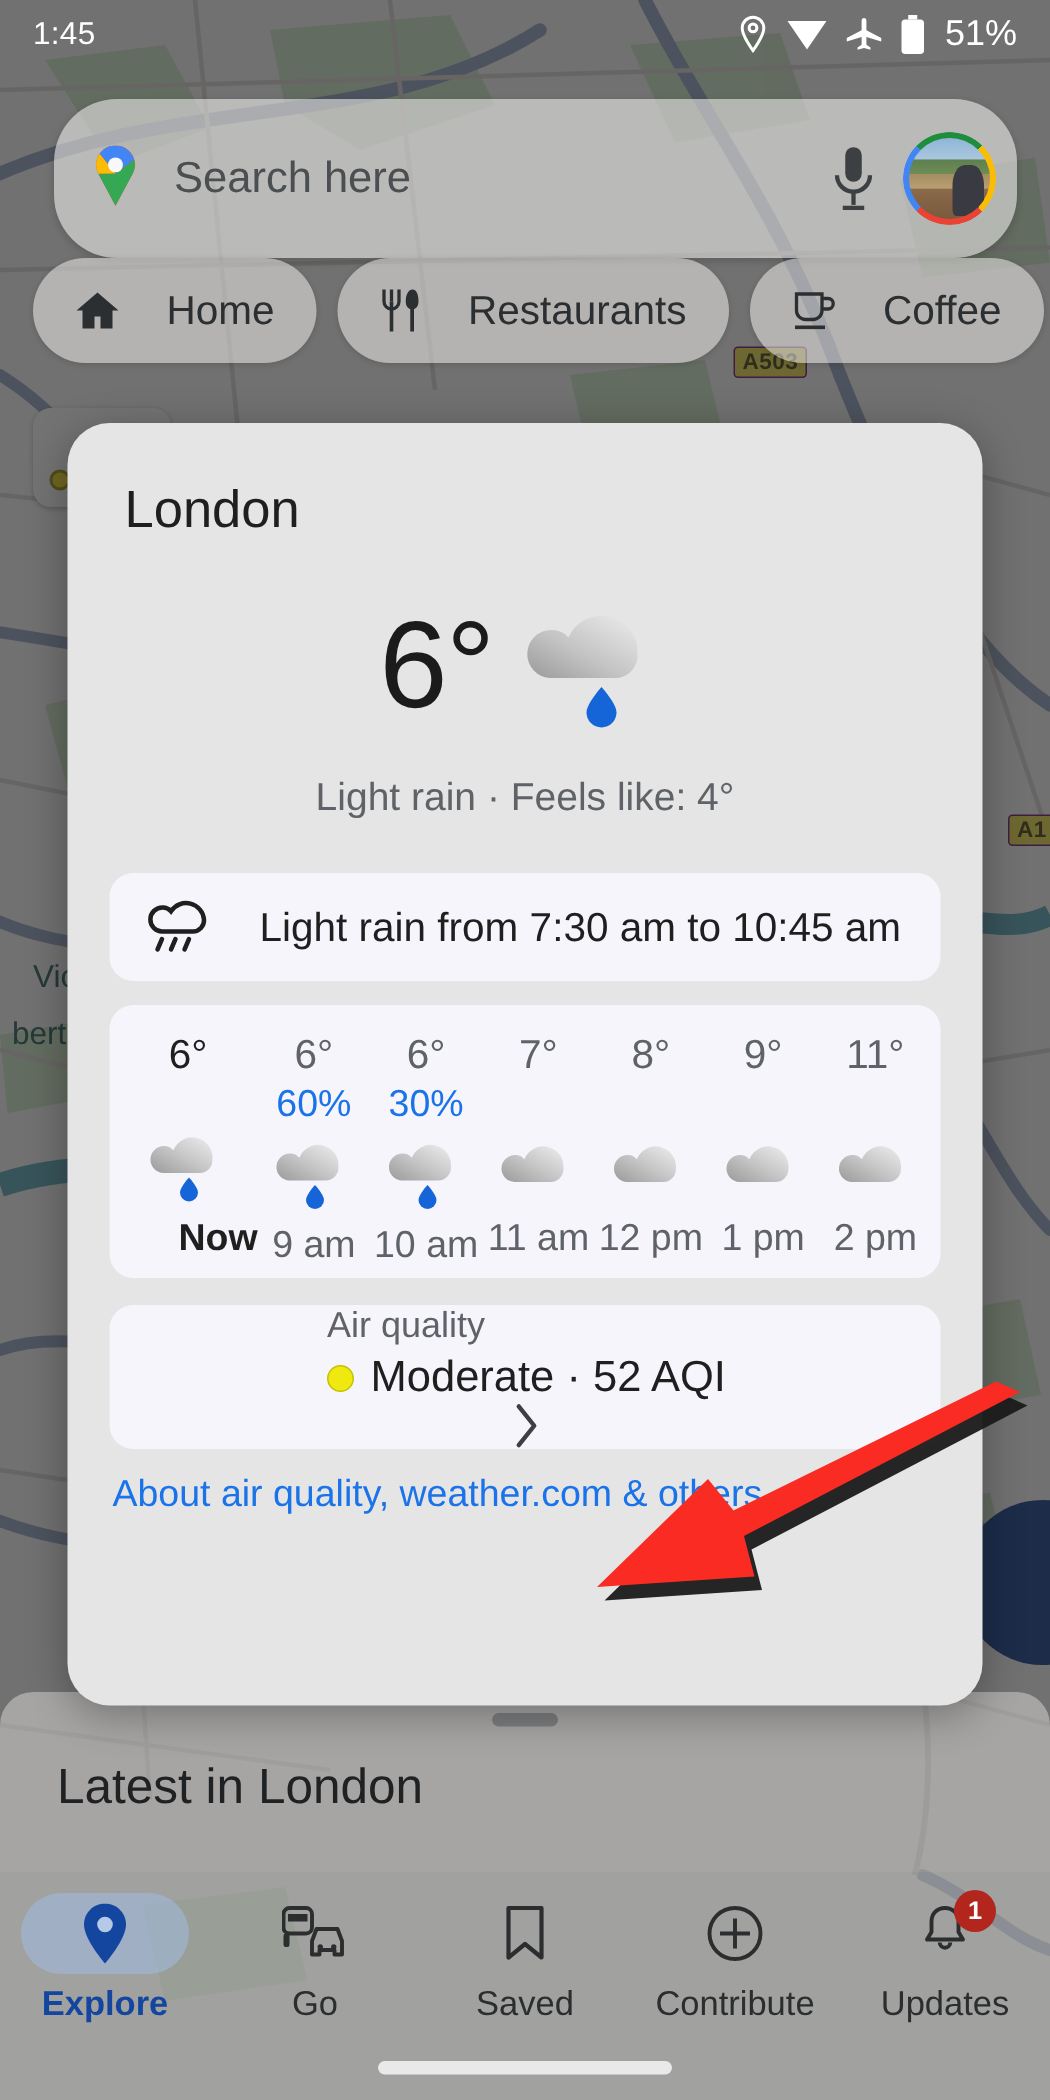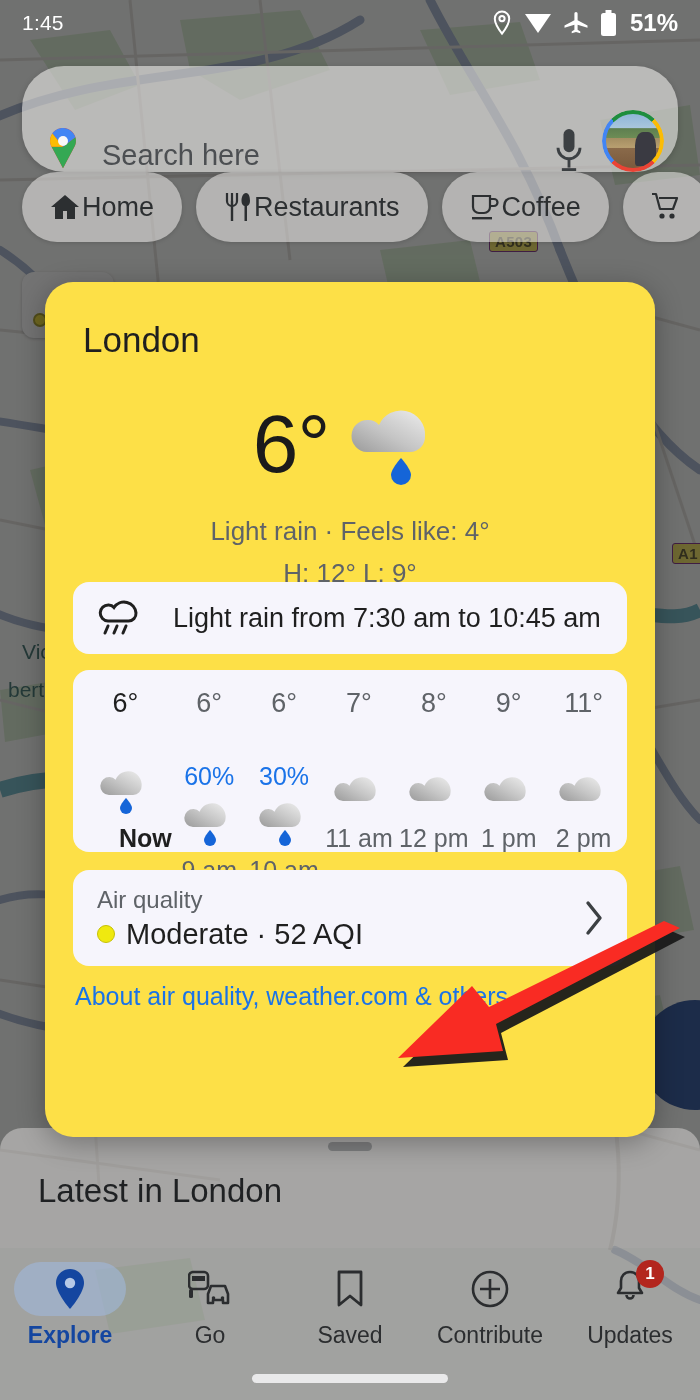--- a/index.html
+++ b/index.html
@@ -67,29 +67,29 @@
   
   #statusbar {
     position: absolute; top: 0; left: 0; right: 0; height: 46px;
     z-index: 20;
     display: flex; align-items: center; justify-content: space-between;
     padding: 0 22px;
     color: #ffffff;
   }
   #statusbar .clock { font-size: 21px; font-weight: 500; letter-spacing: .2px; }
   #statusbar .right { display: flex; align-items: center; gap: 11px; }
-  #statusbar .battpct { font-size: 24px; font-weight: 700; margin-left: 2px; }
+  #statusbar .battpct { font-size: 24px; font-weight: 400; margin-left: 2px; }
 
   
   #searchbar {
-    position: absolute; top: 66px; left: 22px; right: 22px; height: 106px;
+    position: absolute; top: 66px; left: 36px; right: 22px; height: 106px;
     z-index: 20;
     background: rgba(247,246,244,0.55);
     border-radius: 42px;
-    display: flex; align-items: flex-end;
+    display: flex; align-items: center;
     padding: 0 14px 0 22px;
     box-shadow: 0 2px 6px rgba(0,0,0,.18);
   }
   #searchbar .gmaps-pin { width: 38px; height: 44px; flex: 0 0 auto; }
   #searchbar .sq {
     flex: 1; margin-left: 20px;
     font-size: 29px; color: #4c4f52;
     font-weight: 400;
   }
   #searchbar .mic { width: 34px; height: 44px; margin-right: 16px; }
@@ -124,21 +124,21 @@
   #chips {
     position: absolute; top: 172px; left: 22px;
     z-index: 20;
     display: flex; gap: 14px;
     white-space: nowrap;
   }
   .chip {
     height: 70px;
     background: rgba(247,246,244,0.50);
     border-radius: 36px;
-    display: flex; align-items: center; gap: 2px;
+    display: flex; align-items: center; gap: 31px;
     padding: 0 28px;
     font-size: 27px; color: #2c2f31;
     box-shadow: 0 1px 4px rgba(0,0,0,.15);
     flex: 0 0 auto;
   }
   .chip svg { flex: 0 0 auto; }
 
   
   #bottomsheet {
     position: absolute; left: 0; right: 0; bottom: 152px; height: 120px;
@@ -191,21 +191,21 @@
     position: absolute; bottom: 17px; left: 50%; transform: translateX(-50%);
     width: 196px; height: 9px; border-radius: 5px;
     background: #e9e9ea;
     z-index: 30;
   }
 
   
   #dialog {
     position: absolute;
     left: 45px; top: 282px; width: 610px; height: 855px;
-    background: #fde047;
+    background: #e5e5e5;
     border-radius: 28px;
     z-index: 30;
     box-shadow: 0 6px 28px rgba(0,0,0,.30);
     padding: 0;
     overflow: hidden;
   }
   #dlg-title {
     position: absolute; left: 38px; top: 38px;
     font-size: 35px; color: #1f1f1f; font-weight: 400;
   }
@@ -245,29 +245,30 @@
     top: 388px; height: 182px;
     display: flex; align-items: stretch;
     padding: 16px 6px 12px;
   }
   .hour {
     flex: 1;
     display: flex; flex-direction: column; align-items: center;
   }
   .h-temp { font-size: 27px; color: #5f6368; height: 34px; line-height: 34px; }
   .hour.now .h-temp { color: #1f1f1f; font-weight: 500; }
-  .h-pop { font-size: 25px; color: #1a73e8; height: 32px; line-height: 32px; margin-top: 40px; }
+  .h-pop { font-size: 25px; color: #1a73e8; height: 32px; line-height: 32px; }
   .h-icon { width: 60px; height: 56px; position: relative; margin-top: 2px; }
   .h-label { font-size: 25px; color: #5f6368; margin-top: 6px; }
   .hour.now .h-label { color: #1f1f1f; font-weight: 700; margin-left: 40px; }
 
   #aqi {
     top: 588px; height: 96px;
     display: flex; align-items: center;
     padding: 0 22px 0 24px;
+    flex-direction: column;
   }
   #aqi .col { flex: 1; display: flex; flex-direction: column; gap: 4px; }
   #aqi-label { font-size: 24px; color: #5f6368; }
   #aqi-row { display: flex; align-items: center; gap: 11px; }
   #aqi-dot {
     width: 18px; height: 18px; border-radius: 50%;
     background: #efe90f; border: 1px solid #c6c105;
   }
   #aqi-val { font-size: 29px; color: #1f1f1f; }
 
@@ -520,21 +521,20 @@
                 <stop offset="45%" stop-color="#c4c4c4"></stop>
                 <stop offset="100%" stop-color="#ececec"></stop>
               </linearGradient>
             </defs>
             <path d="M28 62 a16 16 0 0 1 1 -32 a14 14 0 0 1 11 5 a24 24 0 0 1 46 11 a15 15 0 0 1 -15 16 Z" fill="url(#cg)"></path>
             <path d="M62 68 c0 0 -10 11 -10 17 a10 10 0 0 0 20 0 c0 -6 -10 -17 -10 -17z" fill="#1565d8"></path>
           </svg>
         </div>
       </div>
       <div id="cur-desc">Light rain · Feels like: 4°</div>
-      <div id="cur-hl">H: 12° L: 9°</div>
     </div>
 
     <div class="panel" id="alert">
       <svg width="42" height="38" viewBox="0 0 42 38">
         <path d="M11 22 a8 8 0 0 1 .5 -16 a7 7 0 0 1 5.5 2.5 a12 12 0 0 1 22 5.5 a7.5 7.5 0 0 1 -7.5 8 Z" fill="none" stroke="#1f1f1f" stroke-width="3"></path>
         <path d="M11 27 l-3 7 M20 27 l-3 7 M29 27 l-3 7" stroke="#1f1f1f" stroke-width="3" stroke-linecap="round"></path>
       </svg>
       <div class="txt">Light rain from 7:30 am to 10:45 am</div>
     </div>
 

